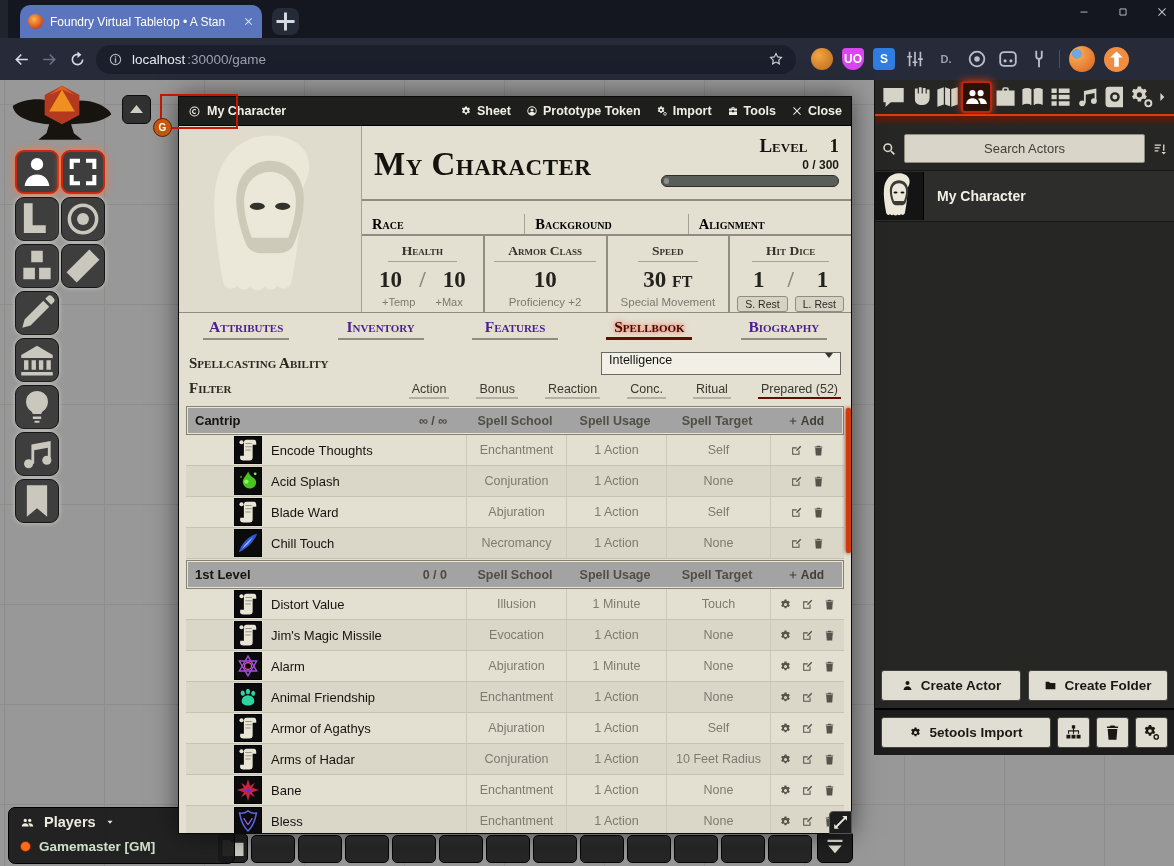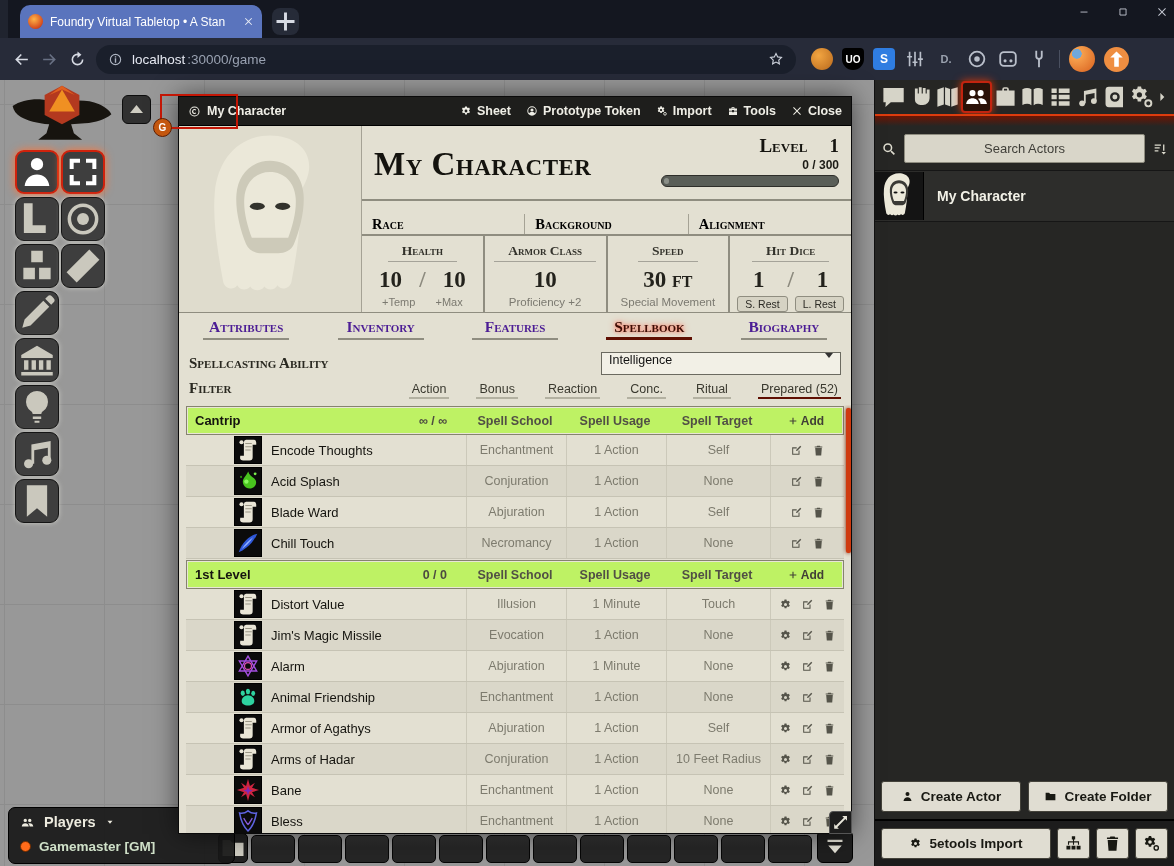--- a/index.html
+++ b/index.html
@@ -19,21 +19,21 @@
   .toolbar{position:absolute;left:0;top:38px;width:100%;height:42px;background:#272b39;display:flex;align-items:center;padding:0 12px;gap:9px;box-sizing:border-box;}
   .nav-ic{font-size:19px;color:#d6dae3;}
   .nav-ic.dim{color:#687083;}
   .urlbar{width:700px;height:29px;border-radius:15px;background:#1a1f2b;display:flex;align-items:center;gap:9px;padding:0 12px;color:#e6e9f2;font-size:13.5px;box-sizing:border-box;}
   .urlbar .info{font-size:15px;color:#aeb5c2;}
   .url-rest{color:#9aa2b2;margin-left:-7px;}
   .star{margin-left:auto;font-size:16px;color:#cdd2dc;}
   .extrow{display:flex;align-items:center;gap:9px;margin-left:6px;}
   .ext{width:22px;height:22px;border-radius:50%;display:flex;align-items:center;justify-content:center;font-size:9px;font-weight:bold;color:#fff;}
   .ext.cookie-extension-icon{background:radial-gradient(circle at 35% 35%,#f2a541,#b96a1e);}
-  .ext.ublock-extension-icon{background:#000000;border-radius:4px 4px 50% 50%;font-size:10px;}
+  .ext.ublock-extension-icon{background:#d946ef;border-radius:4px 4px 50% 50%;font-size:12px;}
   .ext.s-extension-icon{background:#2f7de1;border-radius:4px;font-size:12px;}
   .ext.sliders-extension-icon,.ext.d-extension-icon,.ext.camera-extension-icon,.ext.box-extension-icon,.ext.fork-extension-icon{background:transparent;color:#b9bfca;font-size:12px;}
   .ext.d-extension-icon{font-size:11px;color:#9aa1ae;}
   .ext-divider{width:1px;height:18px;background:#4a5060;}
   .avatar-chip{width:26px;height:26px;border-radius:50%;background:radial-gradient(circle at 30% 30%,#6fa8dc 18%,#f6a04d 20%,#d8601e);}
   .update-chip{width:25px;height:25px;border-radius:50%;background:#ef8e41;color:#fff;display:flex;align-items:center;justify-content:center;font-size:12px;}
 
   
   .canvas{position:absolute;left:0;top:80px;width:1174px;height:786px;background:#989898;
     background-image:linear-gradient(#8d8d8d 1px,transparent 1px),linear-gradient(90deg,#8d8d8d 1px,transparent 1px);
@@ -100,21 +100,21 @@
   .ability-row{display:flex;align-items:center;padding:4px 10px 2px;flex:0 0 auto;}
   .ability-label{flex:1;font-size:15px;color:#2a2921;}
   .ability-select{width:224px;height:21px;background:#f2f0e6;border:1px solid #6b6a60;display:flex;justify-content:space-between;padding:0 7px;font-size:12.5px;color:#111;}
   .sel-caret{width:0;height:0;border-left:4px solid transparent;border-right:4px solid transparent;border-top:5px solid #333;}
   .filter-row{display:flex;align-items:baseline;padding:3px 10px 6px;flex:0 0 auto;}
   .filter-label{font-size:15px;color:#2a2921;}
   .filter-row .spacer{flex:1;}
   .filter-item{margin-left:27px;font-size:12.5px;color:#3a392f;border-bottom:2px solid #b3b1a1;padding:0 3px 1px;}
   .filter-item.active{border-color:#5f0f02;}
   #spell-list{flex:1;overflow:hidden;padding:0 7px;position:relative;}
-  .section-header{display:grid;grid-template-columns:1fr 100px 100px 104px 74px;align-items:center;height:27px;background:#bef264;border:1px solid #85836f;box-shadow:inset 0 0 0 1px #e8e5d6;margin-top:1px;}
+  .section-header{display:grid;grid-template-columns:1fr 100px 100px 104px 74px;align-items:center;height:27px;background:#a3a3a3;border:1px solid #85836f;box-shadow:inset 0 0 0 1px #e8e5d6;margin-top:1px;}
   .sec-left{display:flex;align-items:baseline;}
   .sec-label{padding-left:8px;font-size:13px;font-weight:bold;color:#15140f;}
   .sec-slots{margin-left:auto;padding-right:18px;color:#4c4a40;font-weight:bold;font-size:12.5px;}
   .colh{text-align:center;font-size:12.5px;font-weight:bold;color:#514f45;}
   .add-btn{display:flex;align-items:center;justify-content:center;gap:3px;font-size:12px;font-weight:bold;color:#413f36;}
   .add-btn [data-icon]{font-size:10px;}
   .spell-row{display:grid;grid-template-columns:1fr 100px 100px 104px 74px;align-items:center;height:30px;border-bottom:1px solid #c6c3b4;padding-left:48px;}
   .spell-row.alt{background:rgba(58,55,40,.05);}
   .row-left{display:flex;align-items:center;gap:9px;}
   .spell-icon{width:26px;height:26px;background:#0b0b0b;border:1px solid #000;display:flex;}
@@ -124,21 +124,21 @@
   .controls{display:flex;justify-content:center;gap:9px;color:#55544a;font-size:13px;border-left:1px solid #ccc9ba;align-self:stretch;align-items:center;}
   .list-scroll{position:absolute;right:0;top:3px;width:5px;height:145px;background:#cf3a0f;border-radius:2px;box-shadow:0 0 4px #7a1d00;}
   .resize-handle{position:absolute;right:-1px;bottom:-1px;width:21px;height:21px;background:#1d1d1d;border:1px solid #555;border-radius:4px 0 0 0;color:#e8e6da;display:flex;align-items:center;justify-content:center;font-size:13px;}
 
   
   .annot-box{position:absolute;border:2px solid #c31605;z-index:60;pointer-events:none;}
   #annot-title{left:160px;top:94px;width:74px;height:31px;}
   #annot-badge{position:absolute;left:153px;top:118px;width:17px;height:17px;background:#c4570e;border:1px solid #5e1d00;border-radius:50%;color:#fff;font-size:10px;font-weight:bold;display:flex;align-items:center;justify-content:center;z-index:61;}
 
   
-  .sidebar{position:absolute;right:0;top:80px;width:300px;height:786px;background:#262624;border-left:1px solid #111;display:flex;flex-direction:column;z-index:20;box-sizing:border-box;}
+  .sidebar{position:absolute;right:0;top:80px;width:300px;height:675px;background:#262624;border-left:1px solid #111;display:flex;flex-direction:column;z-index:20;box-sizing:border-box;}
   .sidebar-tabs{height:34px;display:flex;align-items:center;padding:0 5px;flex:0 0 auto;}
   .sb-tab{flex:1;display:flex;align-items:center;justify-content:center;color:#d6d4c8;font-size:19px;height:28px;}
   .sb-tab.small{flex:0 0 14px;font-size:13px;}
   .sb-tab.active{border:2px solid #c3240f;border-radius:4px;background:#2a1208;box-shadow:0 0 9px rgba(255,60,0,.85);color:#fff;}
   .sidebar-glow{height:11px;background:linear-gradient(180deg,#6a1504 0%,rgba(52,10,0,0) 92%);border-top:2px solid #dd3c0e;flex:0 0 auto;}
   .sidebar-search{display:flex;align-items:center;gap:7px;padding:7px 6px;flex:0 0 auto;}
   .sidebar-search .s-icon{color:#dddbce;font-size:16px;}
   .search-input{flex:1;height:25px;background:#d9d6c9;border:1px solid #8f8d80;border-radius:2px;text-align:center;color:#3f3e38;font-size:13px;font-family:"Liberation Sans",sans-serif;}
   .search-input::placeholder{color:#3f3e38;opacity:1;}
   .actor-row{height:50px;display:flex;align-items:center;gap:13px;background:#2d2d2b;border-top:1px solid #161616;border-bottom:1px solid #161616;flex:0 0 auto;}

